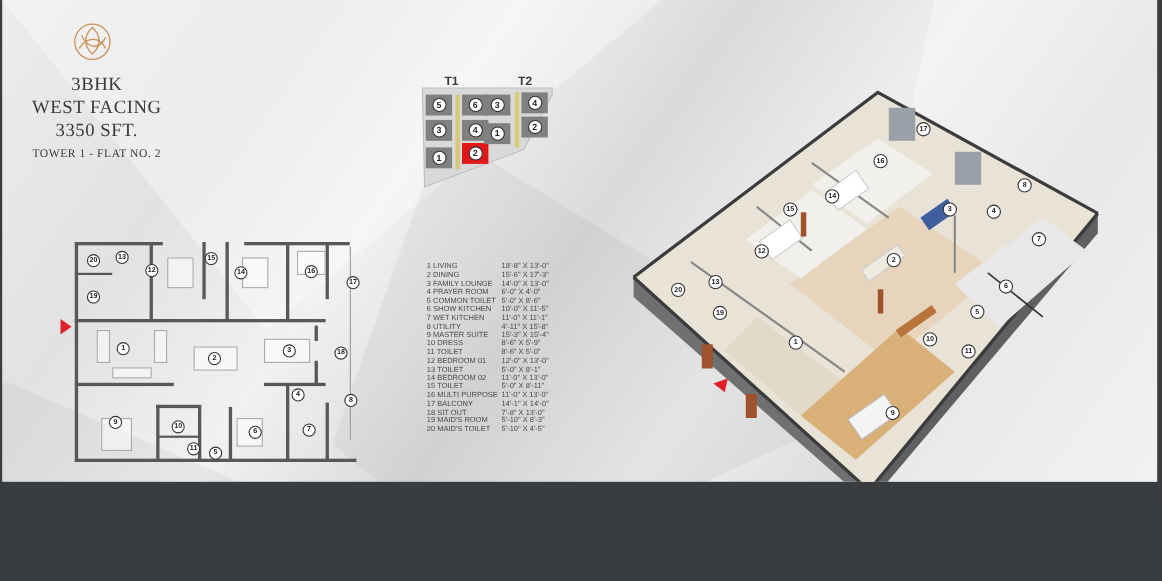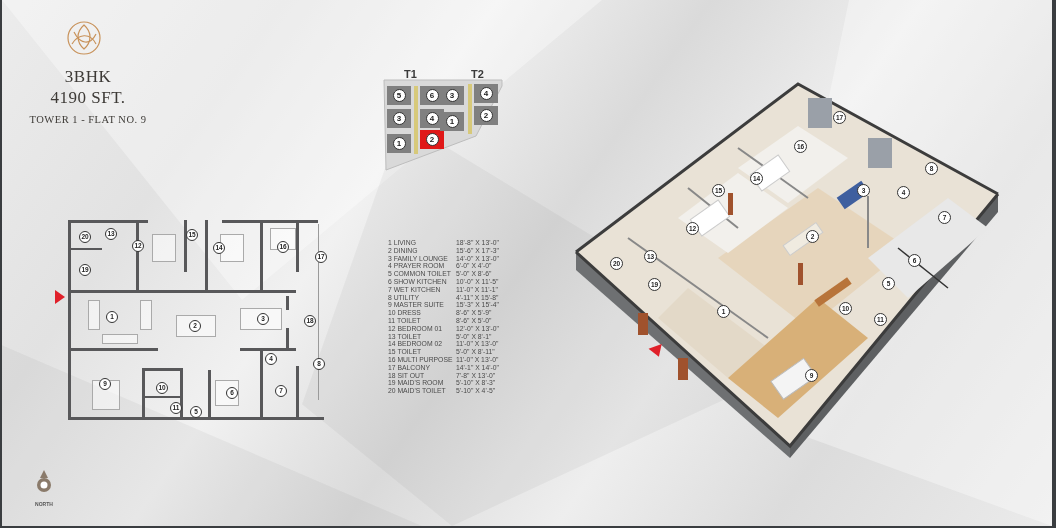--- a/index.html
+++ b/index.html
@@ -1,17 +1,17 @@
 <!DOCTYPE html>
 <html><head>
 <meta charset="utf-8">
 <style>
   html,body{margin:0;padding:0;}
   body{width:1056px;height:528px;overflow:hidden;background:#3a3d40;font-family:"Liberation Sans",sans-serif;}
-  .page{position:absolute;left:2px;top:0;width:1050px;height:526px;overflow:hidden;
+  .page{position:absolute;left:2px;top:0;width:1050px;height:438px;overflow:hidden;
     background:linear-gradient(125deg,#ececec 0%,#e2e2e2 20%,#f1f1f1 35%,#dadada 50%,#eeeeee 65%,#dcdcdc 80%,#ebebeb 100%);}
   .facet{position:absolute;background:rgba(255,255,255,0.35);}
   .facet.dark{background:rgba(0,0,0,0.04);}
   
   .logo{position:absolute;left:64px;top:20px;width:36px;height:36px;}
   .title-block{position:absolute;left:0;top:66px;width:172px;text-align:center;color:#3d3a36;font-family:"Liberation Serif",serif;}
   .title-line{font-size:17px;line-height:21px;letter-spacing:0.5px;}
   .subtitle{font-size:10.5px;margin-top:6px;letter-spacing:0.5px;}
   
   .keyplan{position:absolute;left:378px;top:66px;width:125px;height:112px;}
@@ -53,22 +53,23 @@
     <svg width="36" height="36" viewBox="0 0 36 36">
       <circle cx="18" cy="18" r="16" fill="none" stroke="#c8925a" stroke-width="1.2"></circle>
       <path d="M18 5 C26 12,26 22,18 29 C10 22,10 12,18 5Z" fill="none" stroke="#c8925a" stroke-width="1.2"></path>
       <path d="M6 24 C12 14,24 12,30 24" fill="none" stroke="#c8925a" stroke-width="1.2"></path>
       <path d="M8 12 C14 24,24 26,30 14" fill="none" stroke="#c8925a" stroke-width="1.2"></path>
     </svg>
   </div>
 
   <div class="title-block">
     <div class="title-line">3BHK</div>
-    <div class="title-line">4190 SFT.</div>
-    <div class="subtitle">TOWER  1 - FLAT NO. 9</div>
+    <div class="title-line">WEST FACING</div>
+    <div class="title-line">3350 SFT.</div>
+    <div class="subtitle">TOWER  1 - FLAT NO. 2</div>
   </div>
 
   <div class="keyplan">
     <svg width="125" height="112" style="position:absolute;left:0;top:0">
       <polygon points="4,14 122,14 122,20 96,70 6,104" fill="#d9d9d9" stroke="#bdbdbd" stroke-width="1"></polygon>
     </svg>
     <div class="kp-label" style="left:24px;top:2px;">T1</div>
     <div class="kp-label" style="left:91px;top:2px;">T2</div>
     <div class="core" style="left:34px;top:20px;height:68px;"></div>
     <div class="core" style="left:88px;top:18px;height:50px;"></div>

